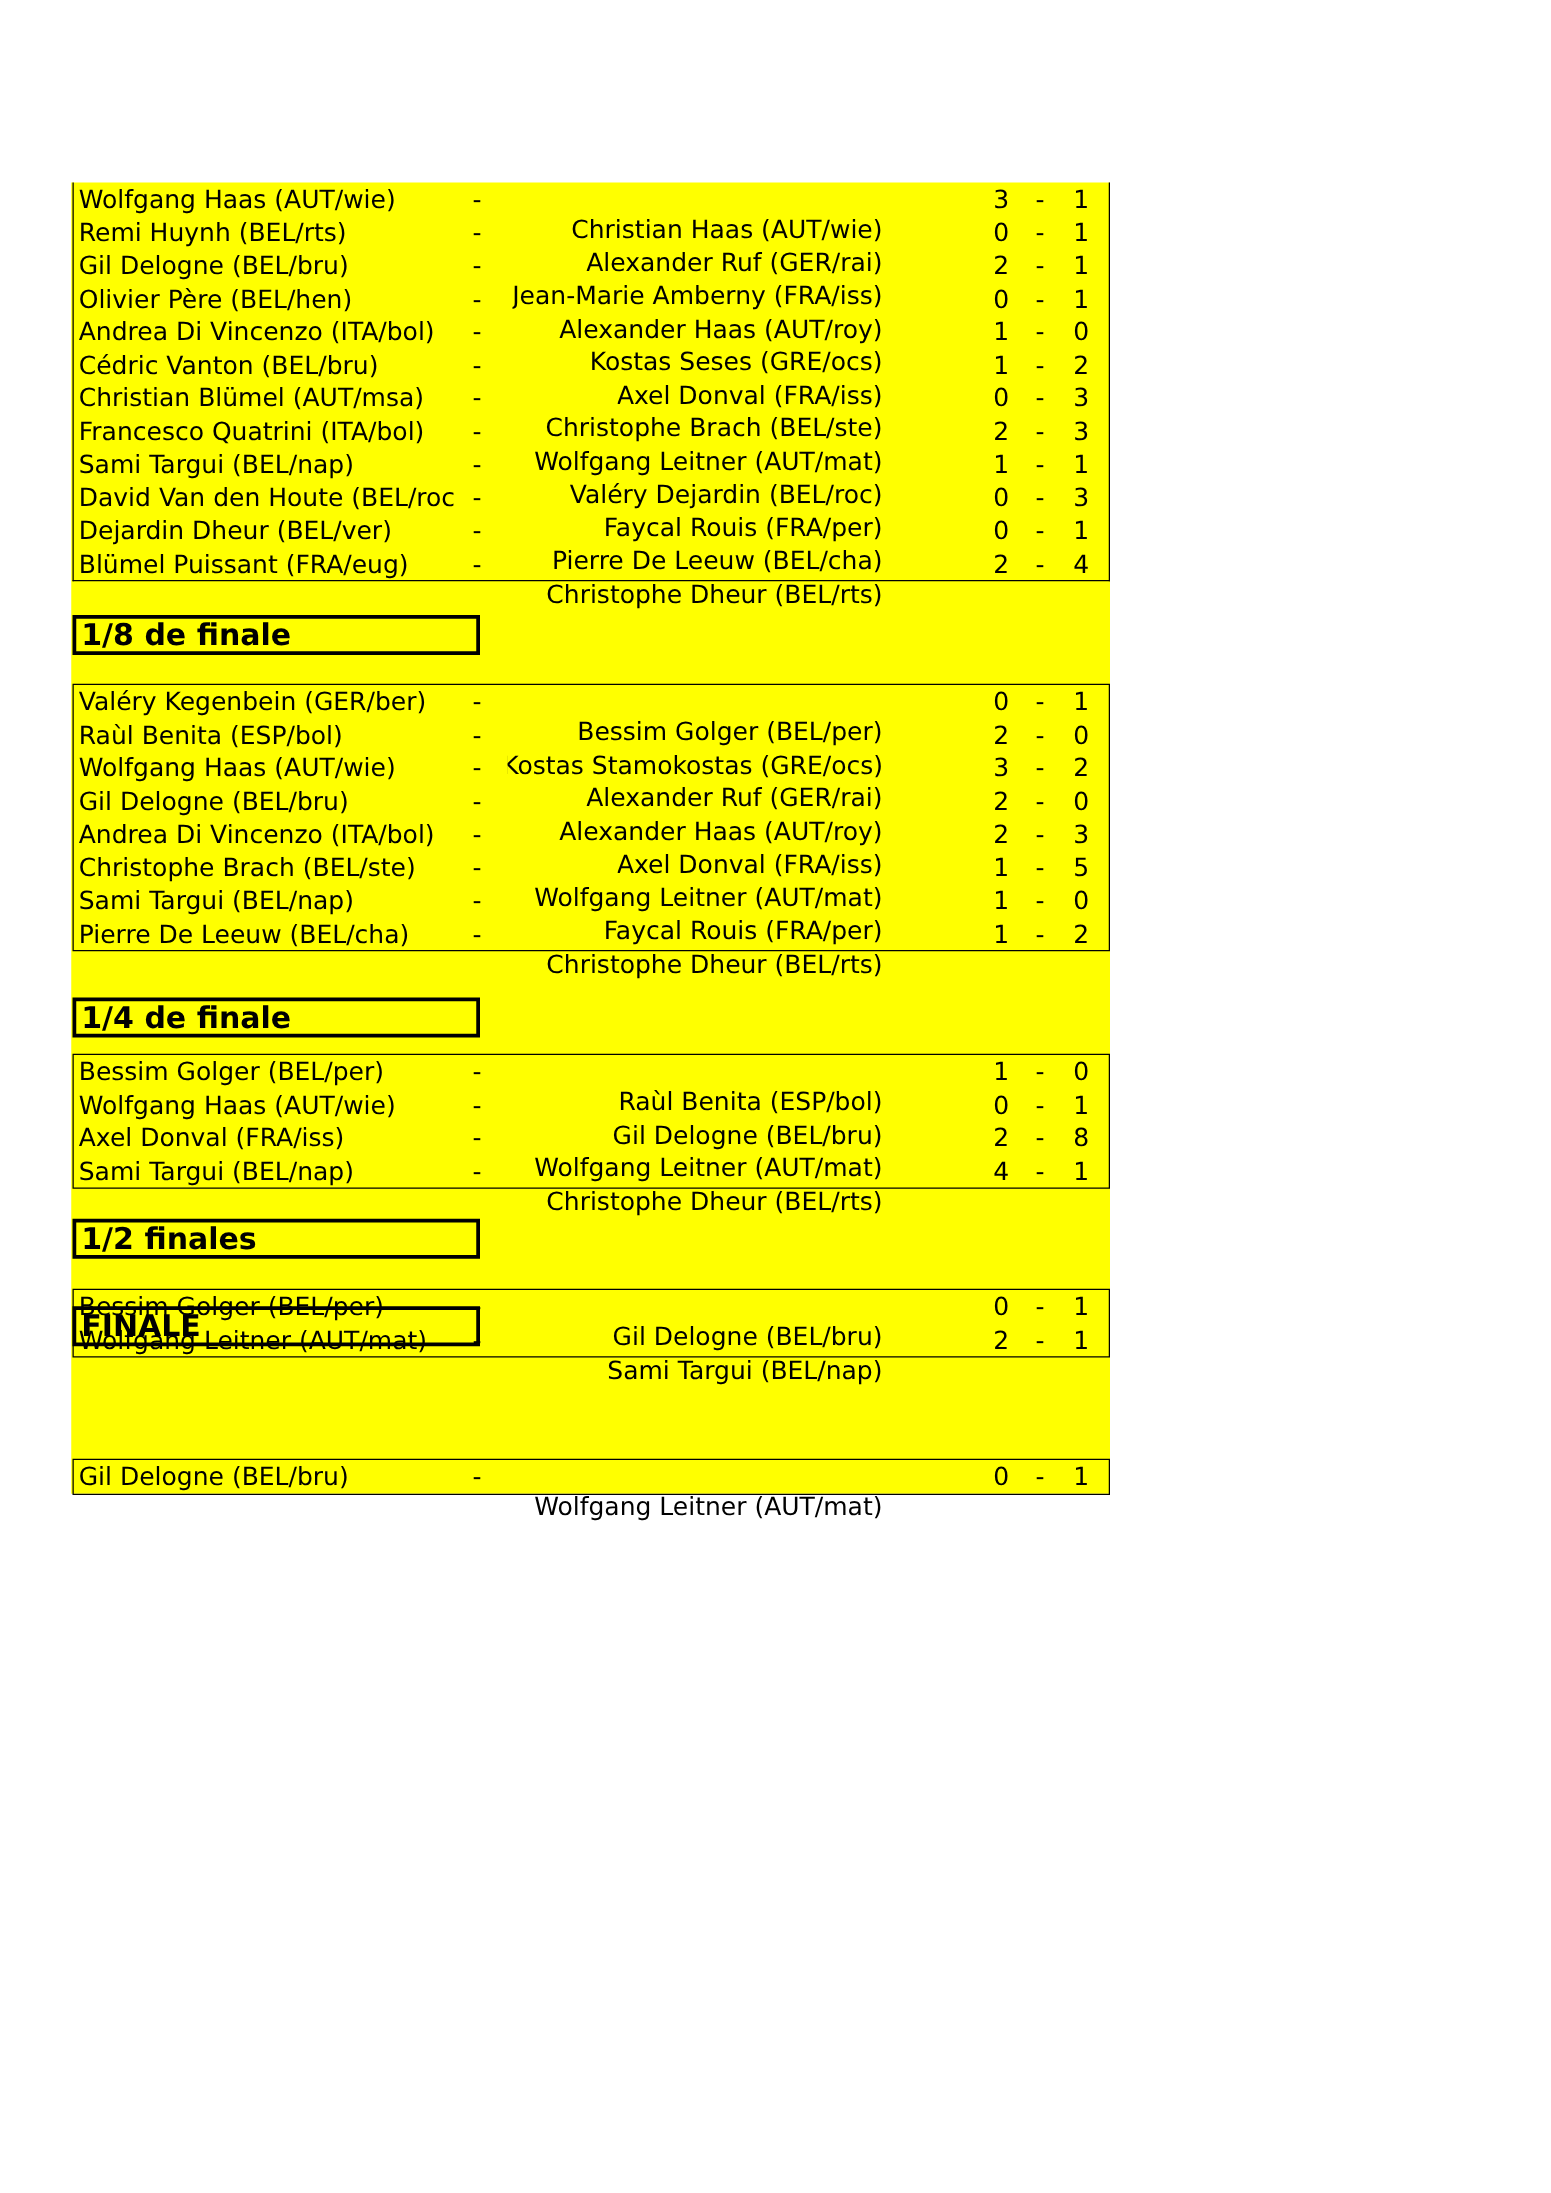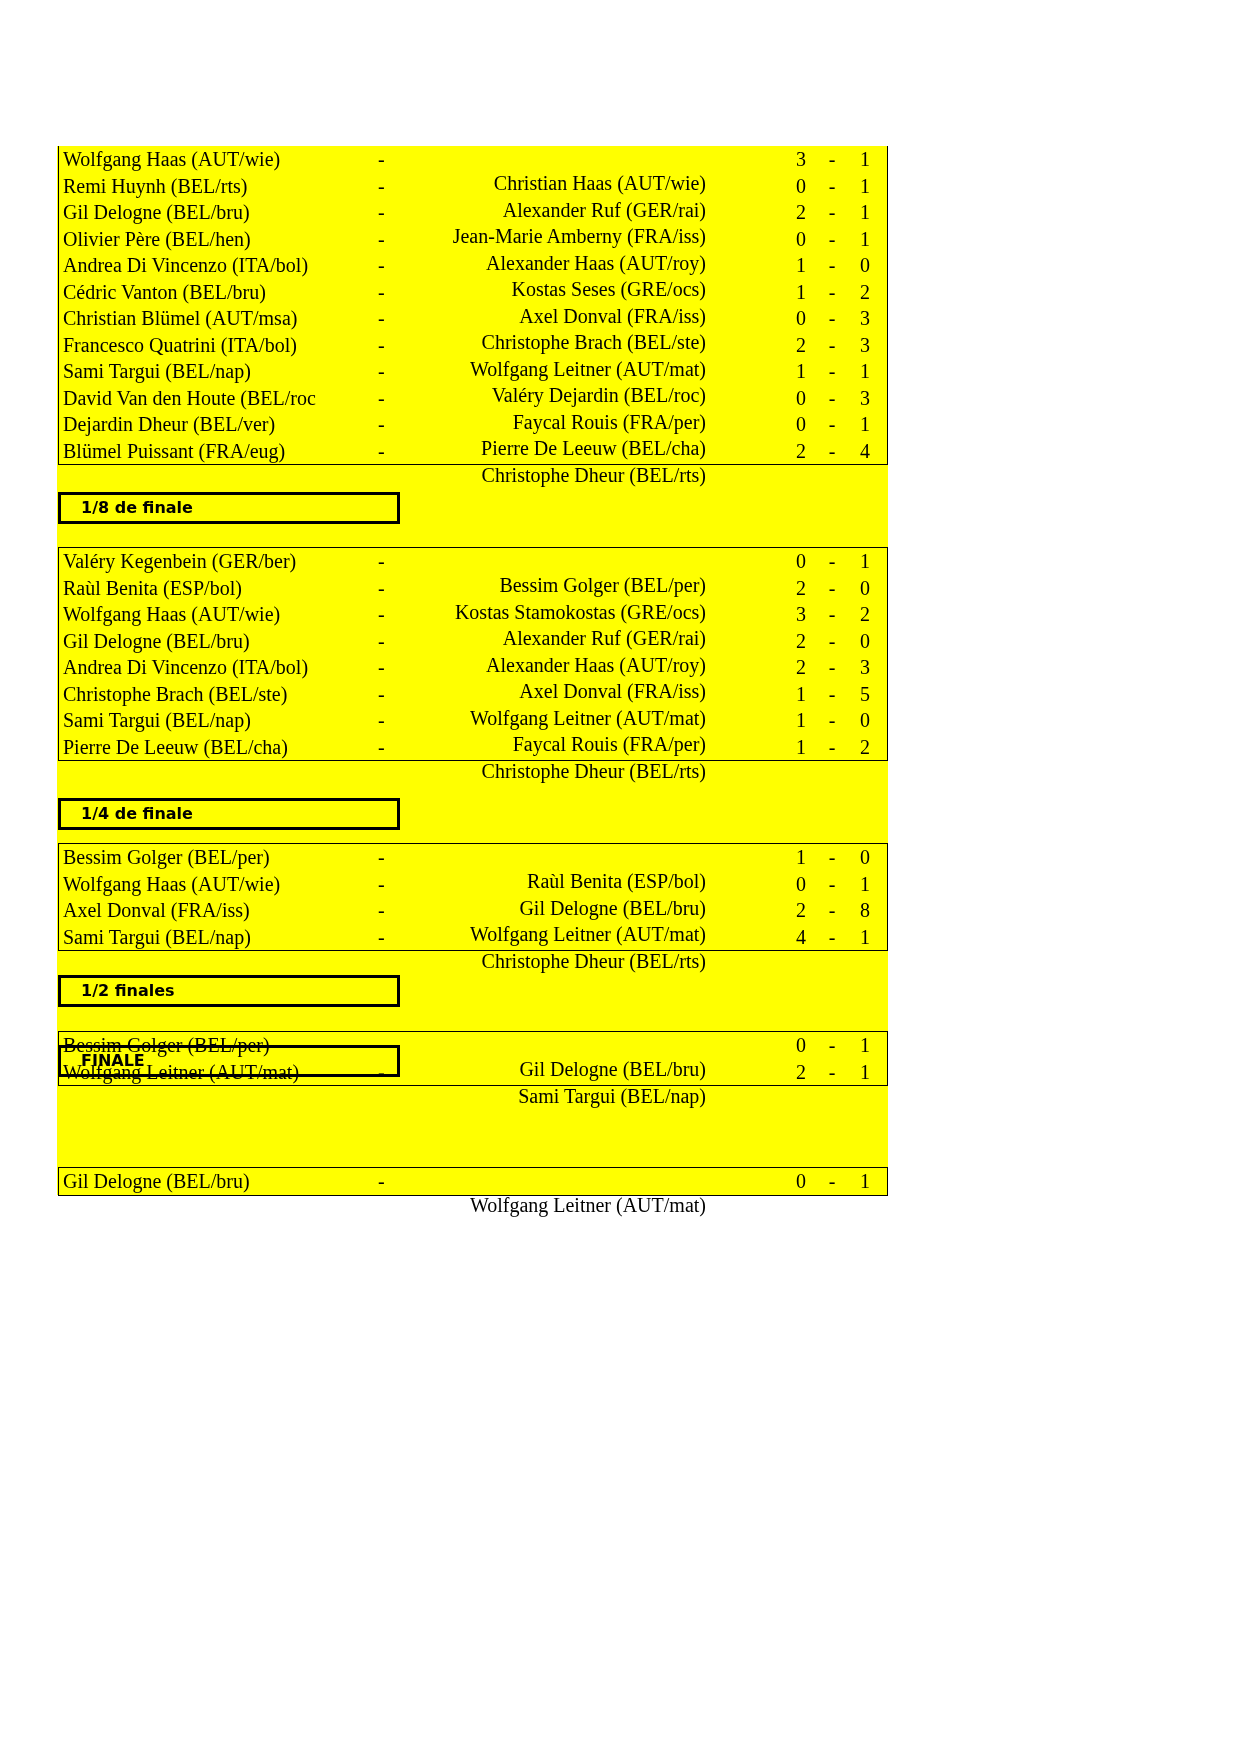--- a/index.html
+++ b/index.html
@@ -1,24 +1,24 @@
 <!DOCTYPE html>
 <html><head>
 <meta charset="utf-8">
 <style>
   html, body { margin:0; padding:0; background:#ffffff; }
   body { width:1241px; height:1754px; position:relative; overflow:hidden;
          font-family:"DejaVu Sans", sans-serif; color:#000; }
   .yellow-bg { position:absolute; left:57px; top:146px; width:831px; height:1049px; background:#ffff00; }
   .hdr { position:absolute; left:58px; width:316px; height:26px; border:3px solid #000;
-         box-sizing:content-box; font-weight:bold; font-size:16px; line-height:26px;
-         padding-left:20px; white-space:nowrap; }
+         box-sizing:content-box; font-weight:bold; font-size:24px; line-height:26px;
+         padding-left:4px; white-space:nowrap; }
   .tbl { position:absolute; left:58px; width:828px; border:1.5px solid #000; border-top-width:1.5px; }
   .tbl.first { border-top:none; }
-  .row { position:relative; height:26.5px; font-size:20px; line-height:26.5px; white-space:nowrap;font-family:Liberation Serif, serif; }
+  .row { position:relative; height:26.5px; font-size:20px; line-height:26.5px; white-space:nowrap; }
   .p1 { position:absolute; left:4px; width:318px; overflow:hidden; }
   .dash { position:absolute; left:319px; width:10px; }
   .p2 { position:absolute; right:181px; text-align:right; white-space:nowrap; overflow:hidden; max-width:300px; direction:rtl;margin-top:24px; }
   .p2 span { direction:ltr; unicode-bidi:embed; }
   .s1 { position:absolute; left:735px; width:14px; text-align:center; }
   .sd { position:absolute; left:768px; width:10px; text-align:center; }
   .s2 { position:absolute; left:799px; width:14px; text-align:center; }
 </style>
 </head>
 <body>

